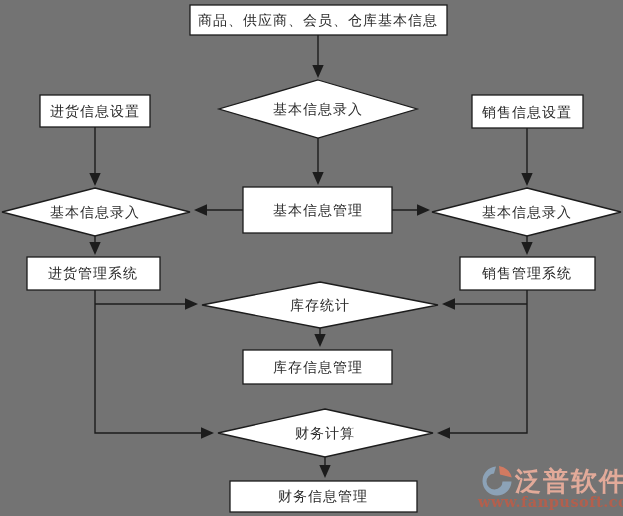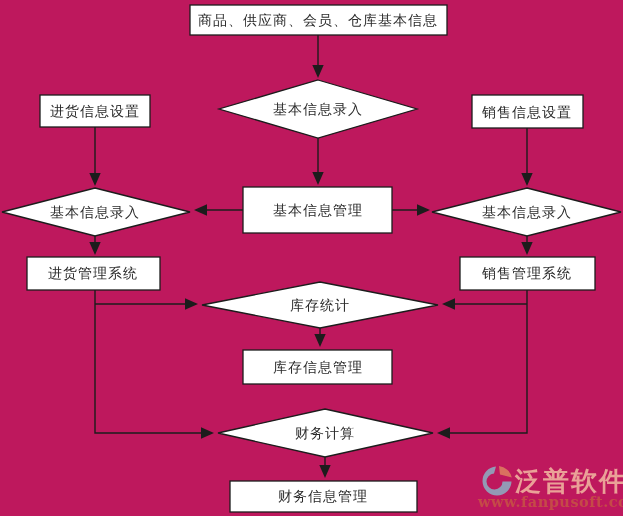--- a/index.html
+++ b/index.html
@@ -1,19 +1,19 @@
 <!DOCTYPE html>
 <html><head>
 <meta charset="utf-8">
 <style>
   html,body{margin:0;padding:0;background:#ffffff;}
   .stage{
     position:relative;
     width:623px;height:516px;
-    background:#be185d;
+    background:#737373;
     overflow:hidden;
     font-family:"DejaVu Serif", serif;
   }
   svg{display:block;}
   .node-label{
     font-family:"DejaVu Serif", serif;
     font-size:14px;
     fill:#2a2a2a;
     letter-spacing:1px;
   }

